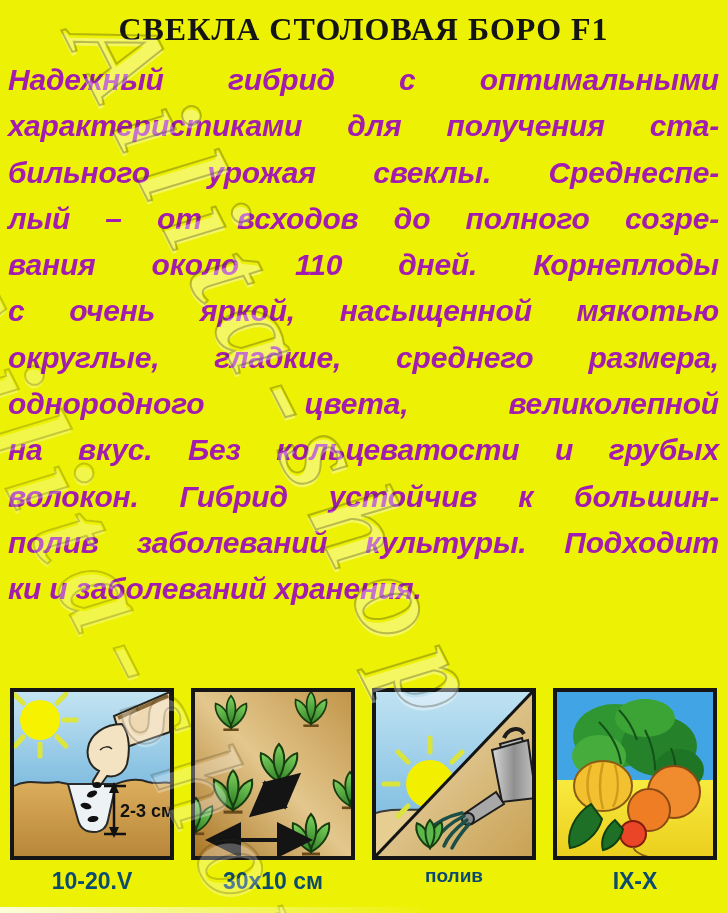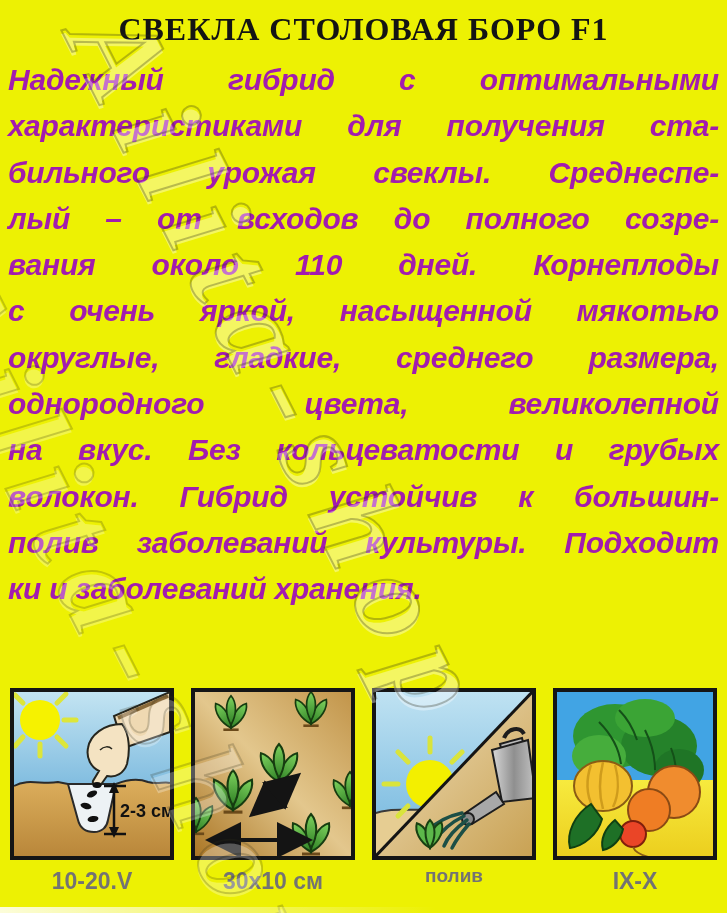--- a/index.html
+++ b/index.html
@@ -38,21 +38,21 @@
   .desc-line.last{text-align-last:left;}
 
   
   .panels{
     position:absolute;top:688px;left:0;right:0;z-index:2;
     display:flex;justify-content:space-between;padding:0 10px;
   }
   .panel{width:164px;display:flex;flex-direction:column;align-items:center;}
   .panel svg{display:block;}
   .caption{
-    margin-top:9px;font-weight:bold;color:#737373;font-size:23px;
+    margin-top:9px;font-weight:bold;color:#0c4a6e;font-size:23px;
     text-align:left;line-height:24px;
   }
   .caption.small{font-size:19px;line-height:21px;margin-top:5px;}
 
   .scan-edge{
     position:absolute;bottom:0;left:0;width:60%;height:6px;z-index:4;
     background:linear-gradient(90deg,rgba(255,255,255,.85),rgba(255,255,255,0));
   }
 </style>
 </head>

